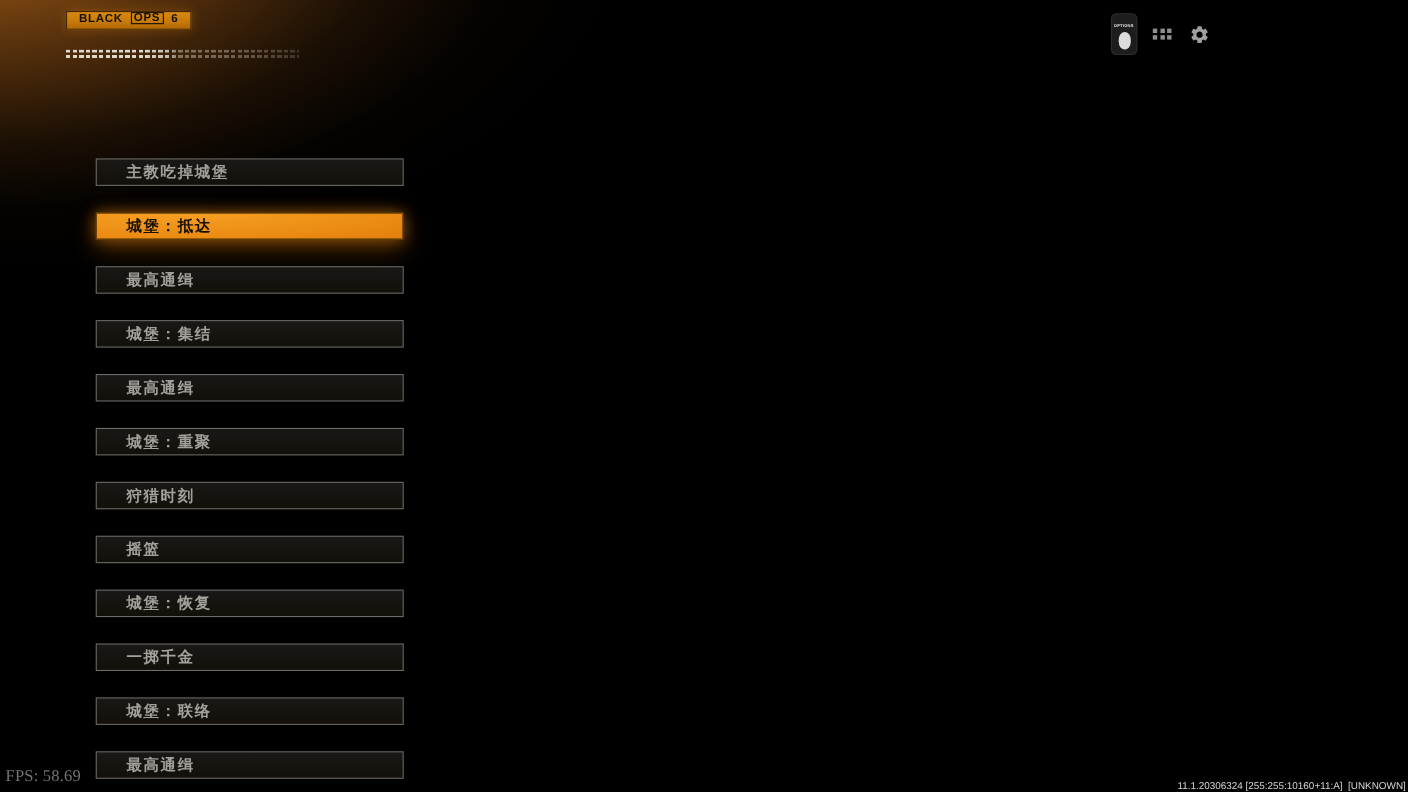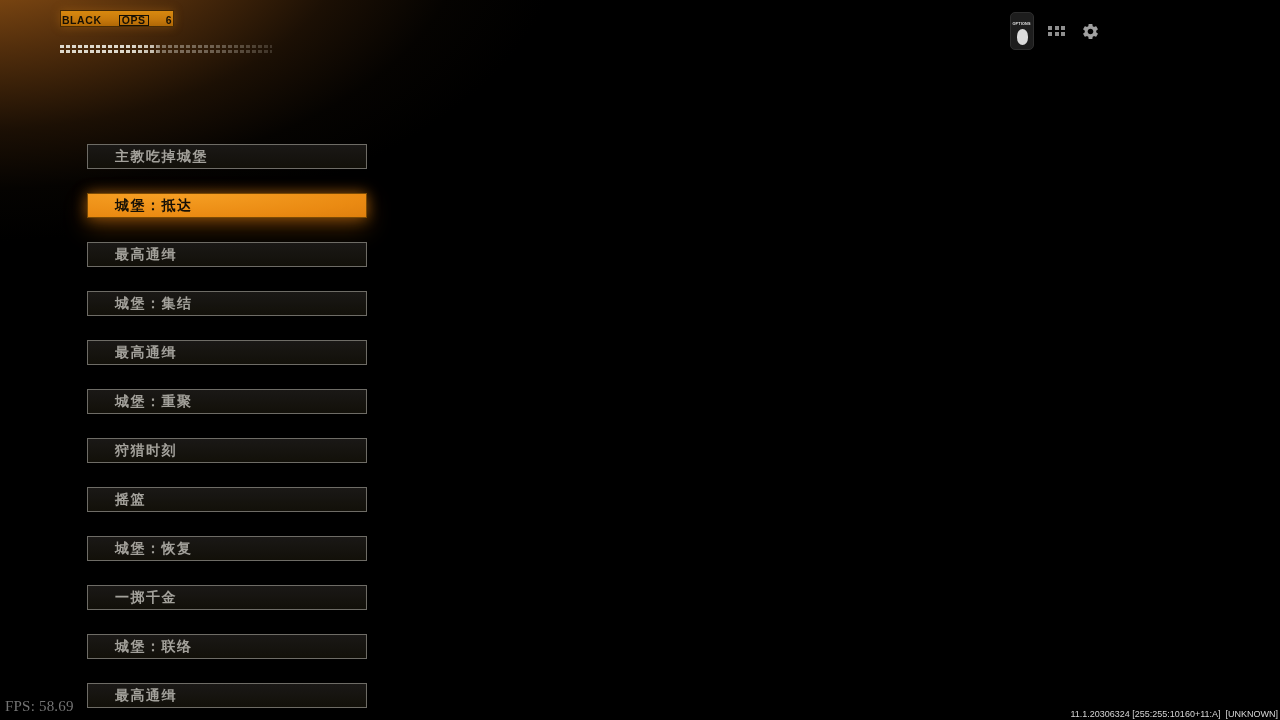--- a/index.html
+++ b/index.html
@@ -19,26 +19,26 @@
         rgba(92,52,14,0.30) 50%,
         rgba(40,24,8,0.12) 65%,
         transparent 78%);
   }
   
   .logo-badge{
     position:absolute;left:60px;top:10px;width:112px;height:15px;
     background:linear-gradient(180deg,#d8890f 0%,#c87a0c 55%,#b06806 100%);
     border:1px solid rgba(40,22,2,.8);
     box-shadow:0 0 10px rgba(200,120,20,.35);
-    display:flex;align-items:flex-end;justify-content:center;
+    display:flex;align-items:flex-start;justify-content:center;
     color:#161004;font-weight:900;font-size:10.5px;letter-spacing:.6px;
     white-space:nowrap;
   }
   .logo-badge .ops{
-    border:1.5px solid #161004;padding:0 2px;margin:0 17px;line-height:9px;
+    border:1.5px solid #161004;padding:0 2px;margin:0 7px;line-height:9px;
   }
   
   .redacted{position:absolute;left:60px;top:45px;width:212px;}
   .r-line{
     height:3px;margin-bottom:2px;
     background:repeating-linear-gradient(90deg,#ded9cd 0 4px,rgba(0,0,0,0) 4px 6px);
     -webkit-mask-image:linear-gradient(90deg,#000 0 34%,rgba(0,0,0,.95) 36%,rgba(0,0,0,.85) 44%,rgba(0,0,0,.45) 48%,rgba(0,0,0,.38) 70%,rgba(0,0,0,.18) 100%);
             mask-image:linear-gradient(90deg,#000 0 34%,rgba(0,0,0,.95) 36%,rgba(0,0,0,.85) 44%,rgba(0,0,0,.45) 48%,rgba(0,0,0,.38) 70%,rgba(0,0,0,.18) 100%);
   }
   

